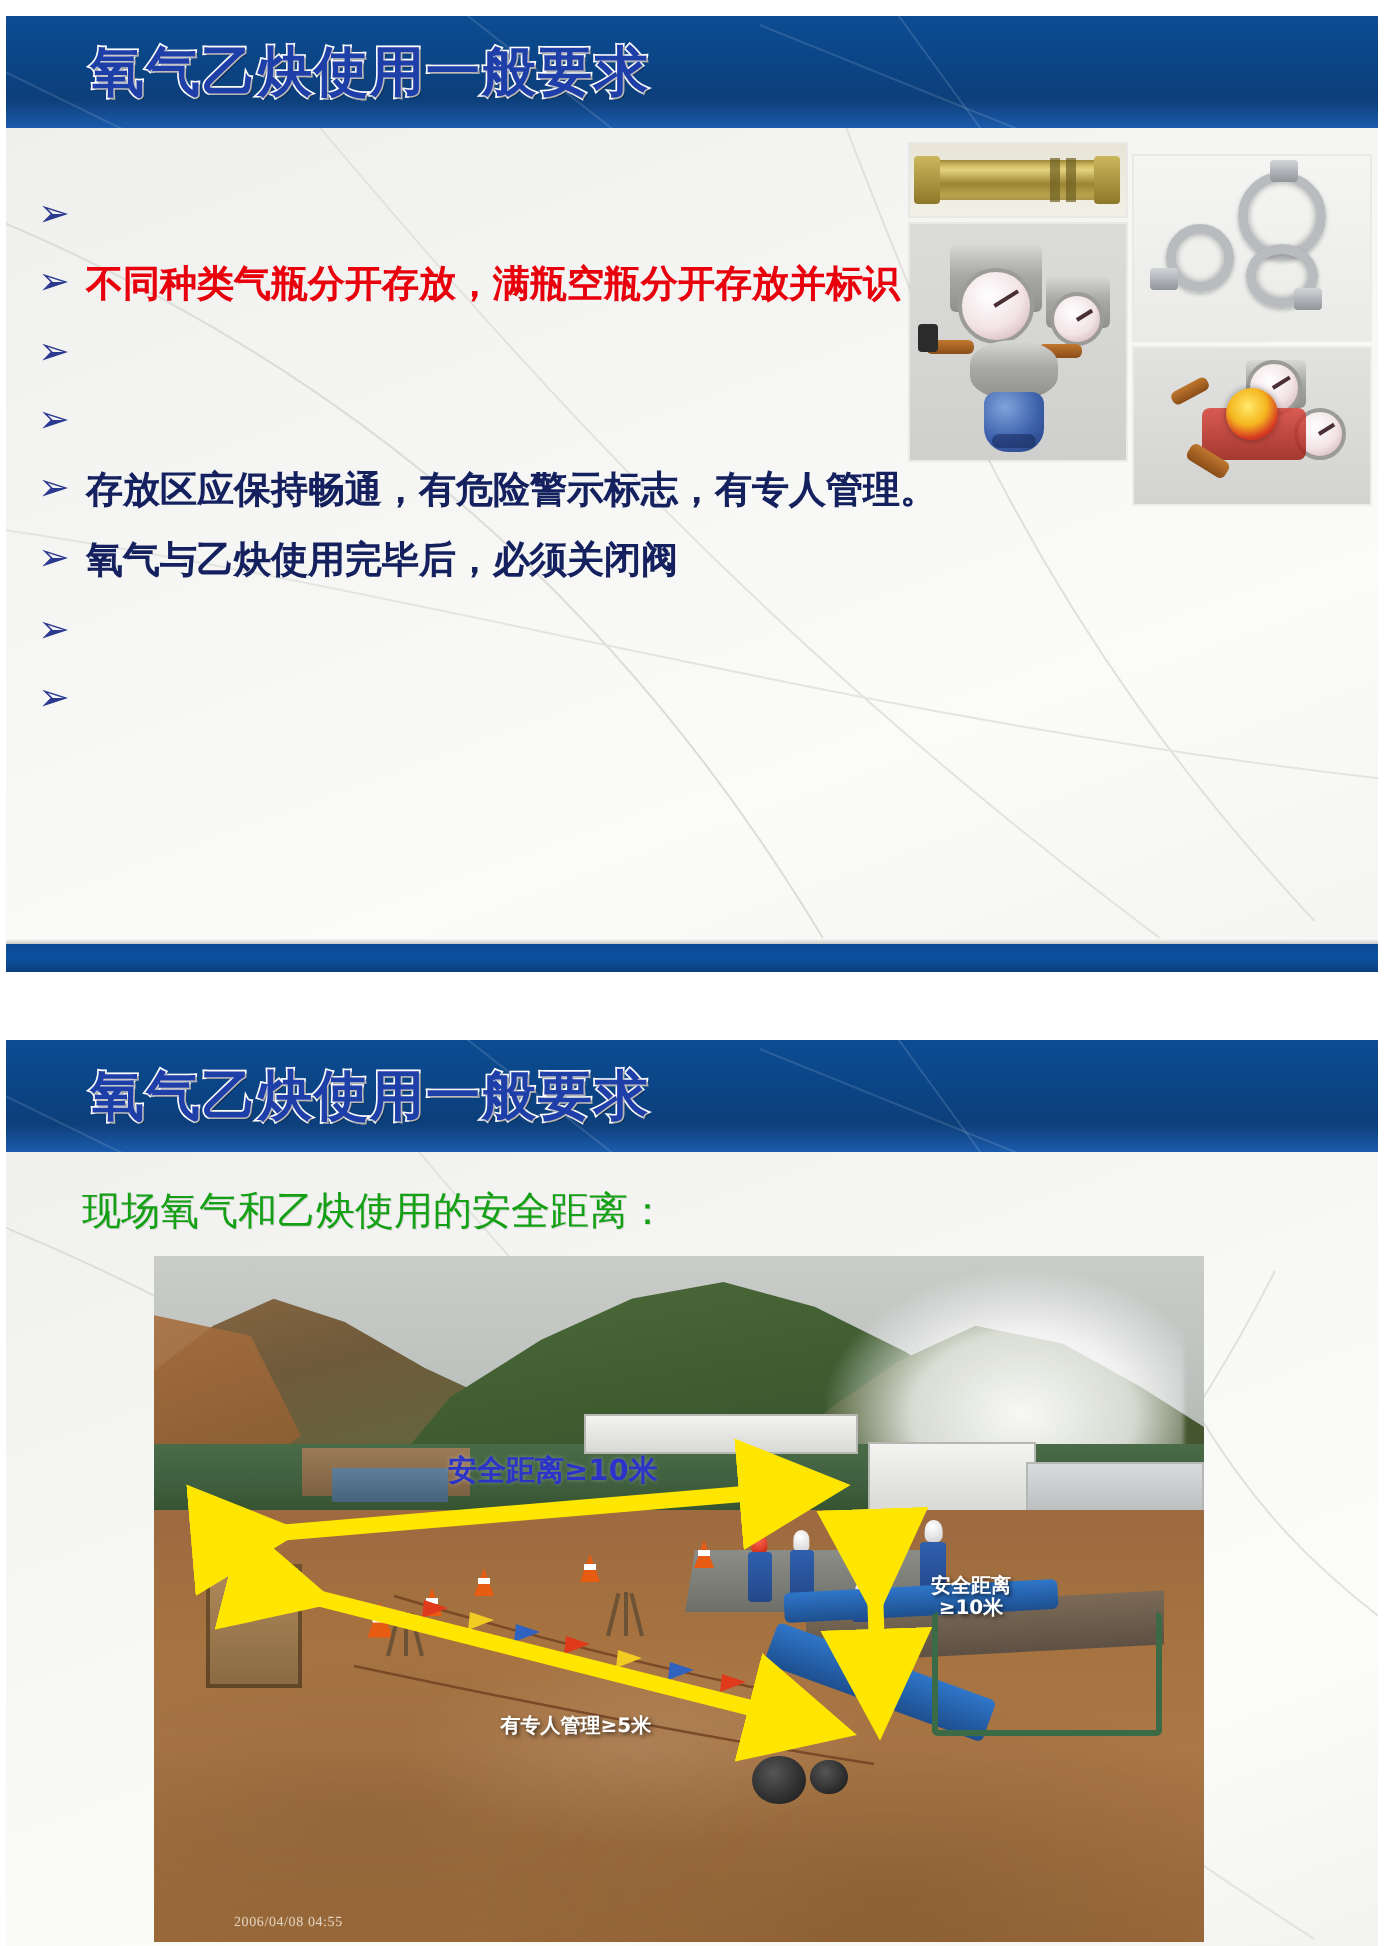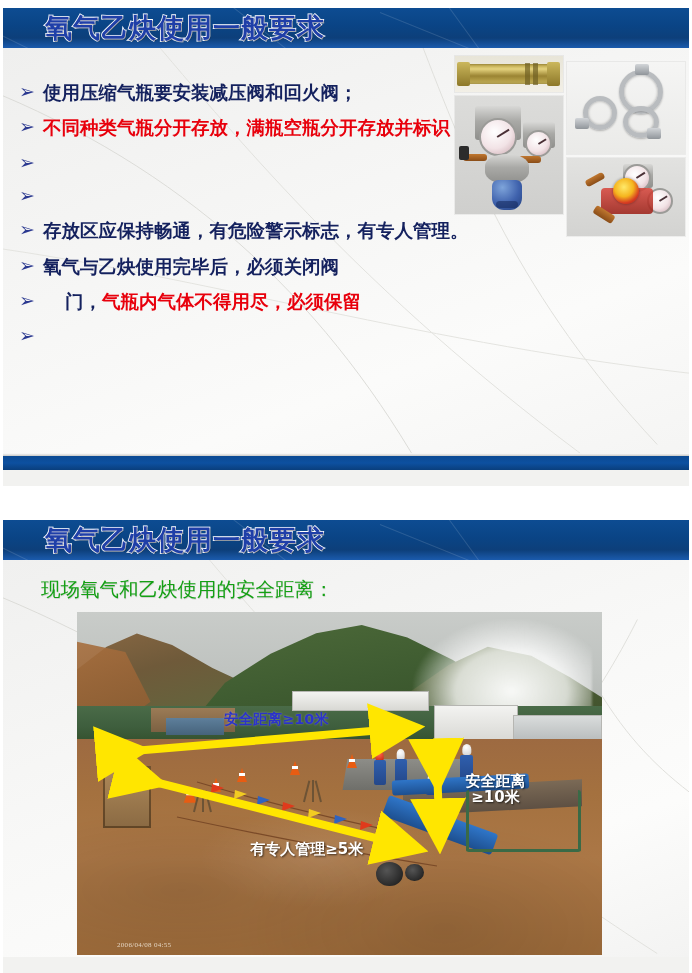--- a/index.html
+++ b/index.html
@@ -21,21 +21,21 @@
     border-right: 3px solid #ffffff;
   }
   #slide-1 { top: 8px;   height: 478px; }
   #slide-2 { top: 520px; height: 453px; }
 
   
   .tex { position:absolute; inset:0; pointer-events:none; }
 
   
   .title-band {
-    position: relative; height: 40px; width: 100%;
+    position: relative; height: 56px; width: 100%;
     background: linear-gradient(180deg,#0d4c92 0%, #0a4485 45%, #0d3f7a 75%, #1b5bad 100%);
     overflow: hidden;
   }
   .title-band .tex-line {
     position:absolute; background: rgba(255,255,255,.13); height:1px;
     transform-origin: left center;
   }
   .title-text {
     position: absolute; left: 42px; top: 50%; transform: translateY(-50%);
     font-size: 27px; font-weight: 700; letter-spacing: 1px;
@@ -216,21 +216,21 @@
     font-family:Liberation Serif, serif;
     font-size:7px; color:#f0e6d8; opacity:.85; letter-spacing:.3px;margin-left:32px; }
 
   
   .arrow-svg{ position:absolute; inset:0; pointer-events:none; }
 
   
   .cap{ position:absolute; font-weight:700; white-space:nowrap; }
   .cap-blue{ color:#2b33c9; font-size:14.5px;
     text-shadow: 0 0 2px rgba(255,255,255,.35); }
-  .cap-white{ color:#ffffff; font-size:15px;
+  .cap-white{ color:#ffffff; font-size:10px;
     text-shadow: 1px 1px 2px rgba(0,0,0,.65); }
   .cap-white.two{ line-height:1.08; text-align:center; }
 </style>
 </head>
 <body>
 
 <div class="page">
 
   <section class="slide" id="slide-1">
 
@@ -247,21 +247,20 @@
         <path d="M-20,40 C180,120 320,250 420,422" stroke="#dcdcd8" stroke-width="1" fill="none"></path>
         <path d="M150,-10 C260,120 380,260 600,422" stroke="#e2e2de" stroke-width="1" fill="none"></path>
         <path d="M420,-10 C470,120 520,250 660,400" stroke="#e0e0dc" stroke-width="1" fill="none"></path>
         <path d="M-20,200 C200,230 430,300 710,330" stroke="#e4e4e0" stroke-width="1" fill="none"></path>
       </svg>
 
       <div class="bullets">
 
         <div class="bline">
           <span class="chev">➢</span>
-          <span class="btxt navy">使用压缩气瓶要安装减压阀和回火阀；</span>
         </div>
 
         <div class="bline">
           <span class="chev">➢</span>
           <span class="btxt red">不同种类气瓶分开存放，满瓶空瓶分开存放并标识；</span>
         </div>
 
         <div class="bline">
           <span class="chev">➢</span>
         </div>
@@ -275,21 +274,20 @@
           <span class="btxt navy">存放区应保持畅通，有危险警示标志，有专人管理。</span>
         </div>
 
         <div class="bline">
           <span class="chev">➢</span>
           <span class="btxt navy">氧气与乙炔使用完毕后，必须关闭阀</span>
         </div>
 
         <div class="bline">
           <span class="chev">➢</span>
-          <span class="btxt indent"><span class="navy">门，</span><span class="red">气瓶内气体不得用尽，必须保留</span></span>
         </div>
 
         <div class="bline">
           <span class="chev">➢</span>
         </div>
       </div>
 
       <div class="photos">
 
         <div class="ph" id="ph-arrestor">

